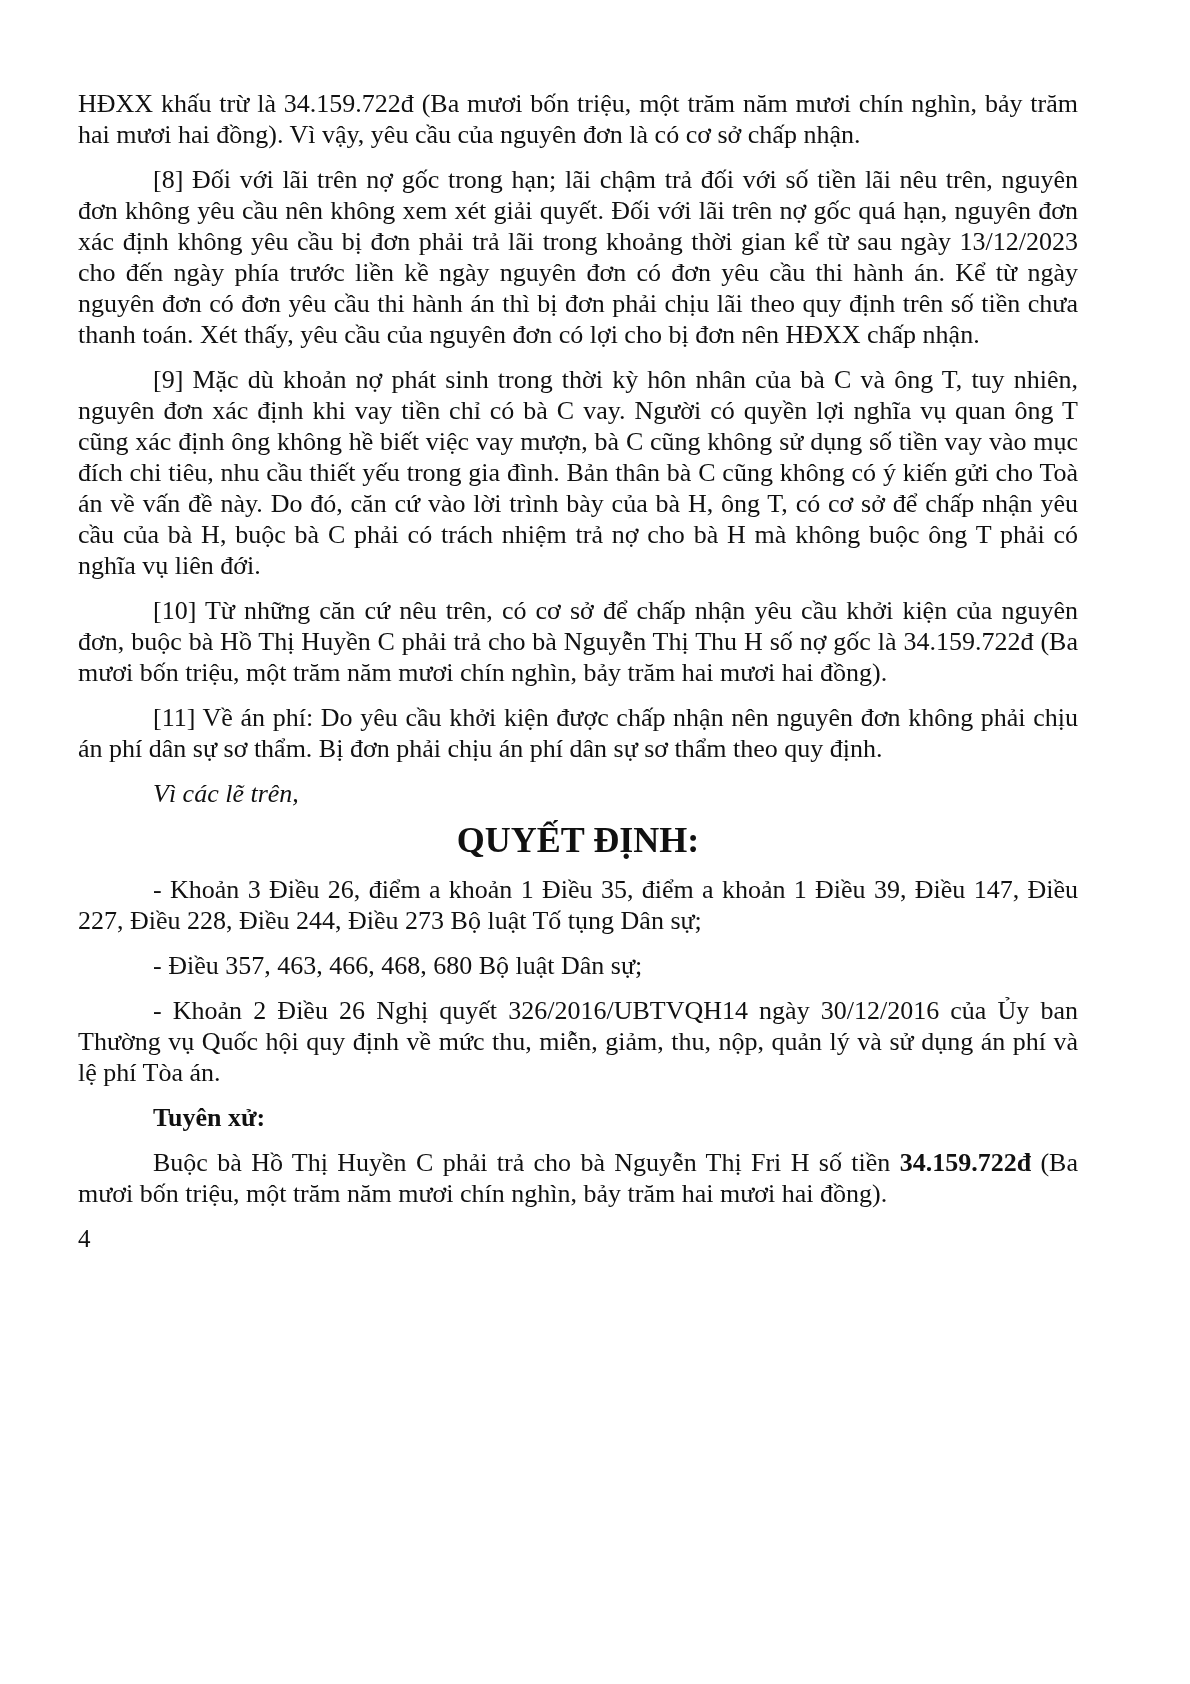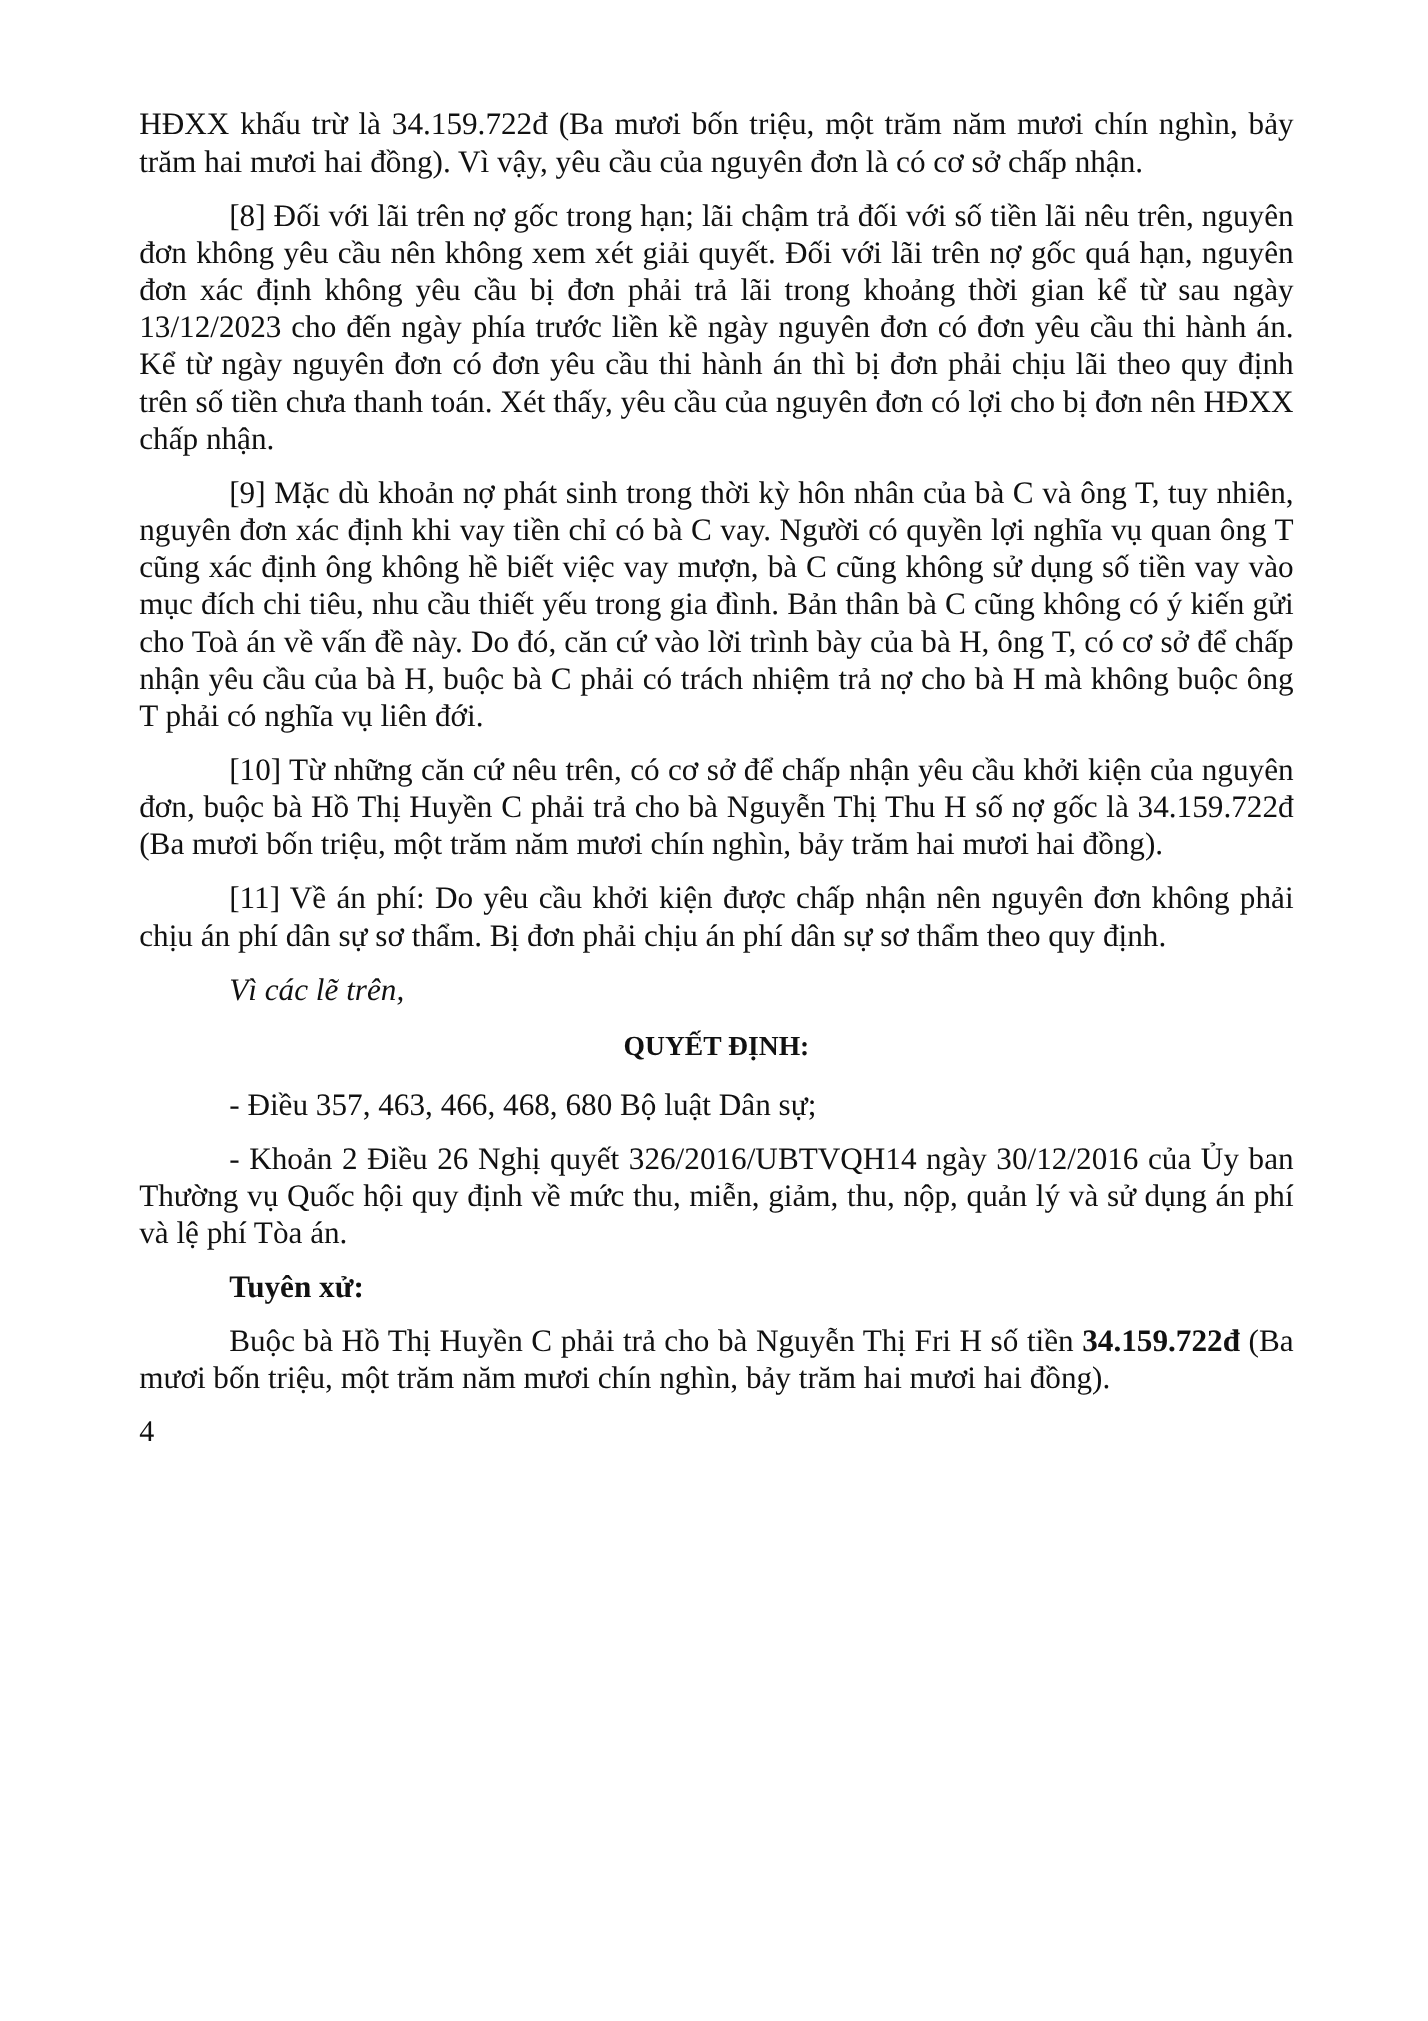--- a/index.html
+++ b/index.html
@@ -14,41 +14,41 @@
     height: 1684px;
     margin: 0 auto;
     background: #ffffff;
     color: #111111;
     font-family: "Liberation Serif", "DejaVu Serif", serif;
     font-size: 26px;
     line-height: 31px;
     overflow: hidden;
   }
   .doc {
-    padding: 88px 112px 0 116px; 
+    padding: 88px 112px 0 78px; 
   }
   .doc p {
     margin: 0 0 14px 0;
     text-align: justify;
     text-indent: 75px;
   }
   .doc p.noindent {
     text-indent: 0;
   }
   .doc p.italic {
     font-style: italic;
     text-align: left;
     margin-bottom: 16px;
   }
   .doc .heading {
     margin: 4px 0 18px 0;
     text-align: center;
     text-indent: 0;
     font-weight: bold;
-    font-size: 23px;
+    font-size: 36px;
   }
   .doc p.label {
     font-weight: bold;
     text-align: left;
   }
   .bold { font-weight: bold; }
   .pagenum {
     margin-top: 6px;
     text-align: left;
     font-size: 25px;
@@ -68,20 +68,21 @@
 
     <p>[10] Từ những căn cứ nêu trên, có cơ sở để chấp nhận yêu cầu khởi kiện của nguyên đơn, buộc bà Hồ Thị Huyền C phải trả cho bà Nguyễn Thị Thu H số nợ gốc là 34.159.722đ (Ba mươi bốn triệu, một trăm năm mươi chín nghìn, bảy trăm hai mươi hai đồng).</p>
 
     <p>[11] Về án phí: Do yêu cầu khởi kiện được chấp nhận nên nguyên đơn không phải chịu án phí dân sự sơ thẩm. Bị đơn phải chịu án phí dân sự sơ thẩm theo quy định.</p>
 
     <p class="italic">Vì các lẽ trên,</p>
 
     <div class="heading">QUYẾT ĐỊNH:</div>
 
 
+    <p>- Khoản 3 Điều 26, điểm a khoản 1 Điều 35, điểm a khoản 1 Điều 39, Điều 147, Điều 227, Điều 228, Điều 244, Điều 273 Bộ luật Tố tụng Dân sự;</p>
 
     <p>- Điều 357, 463, 466, 468, 680 Bộ luật Dân sự;</p>
 
     <p>- Khoản 2 Điều 26 Nghị quyết 326/2016/UBTVQH14 ngày 30/12/2016 của Ủy ban Thường vụ Quốc hội quy định về mức thu, miễn, giảm, thu, nộp, quản lý và sử dụng án phí và lệ phí Tòa án.</p>
 
     <p class="label">Tuyên xử:</p>
 
 
     <p><span>Buộc bà Hồ Thị Huyền C phải trả cho bà Nguyễn Thị Fri H số tiền </span><span class="bold">34.159.722đ</span><span> (Ba mươi bốn triệu, một trăm năm mươi chín nghìn, bảy trăm hai mươi hai đồng).</span></p>
 

